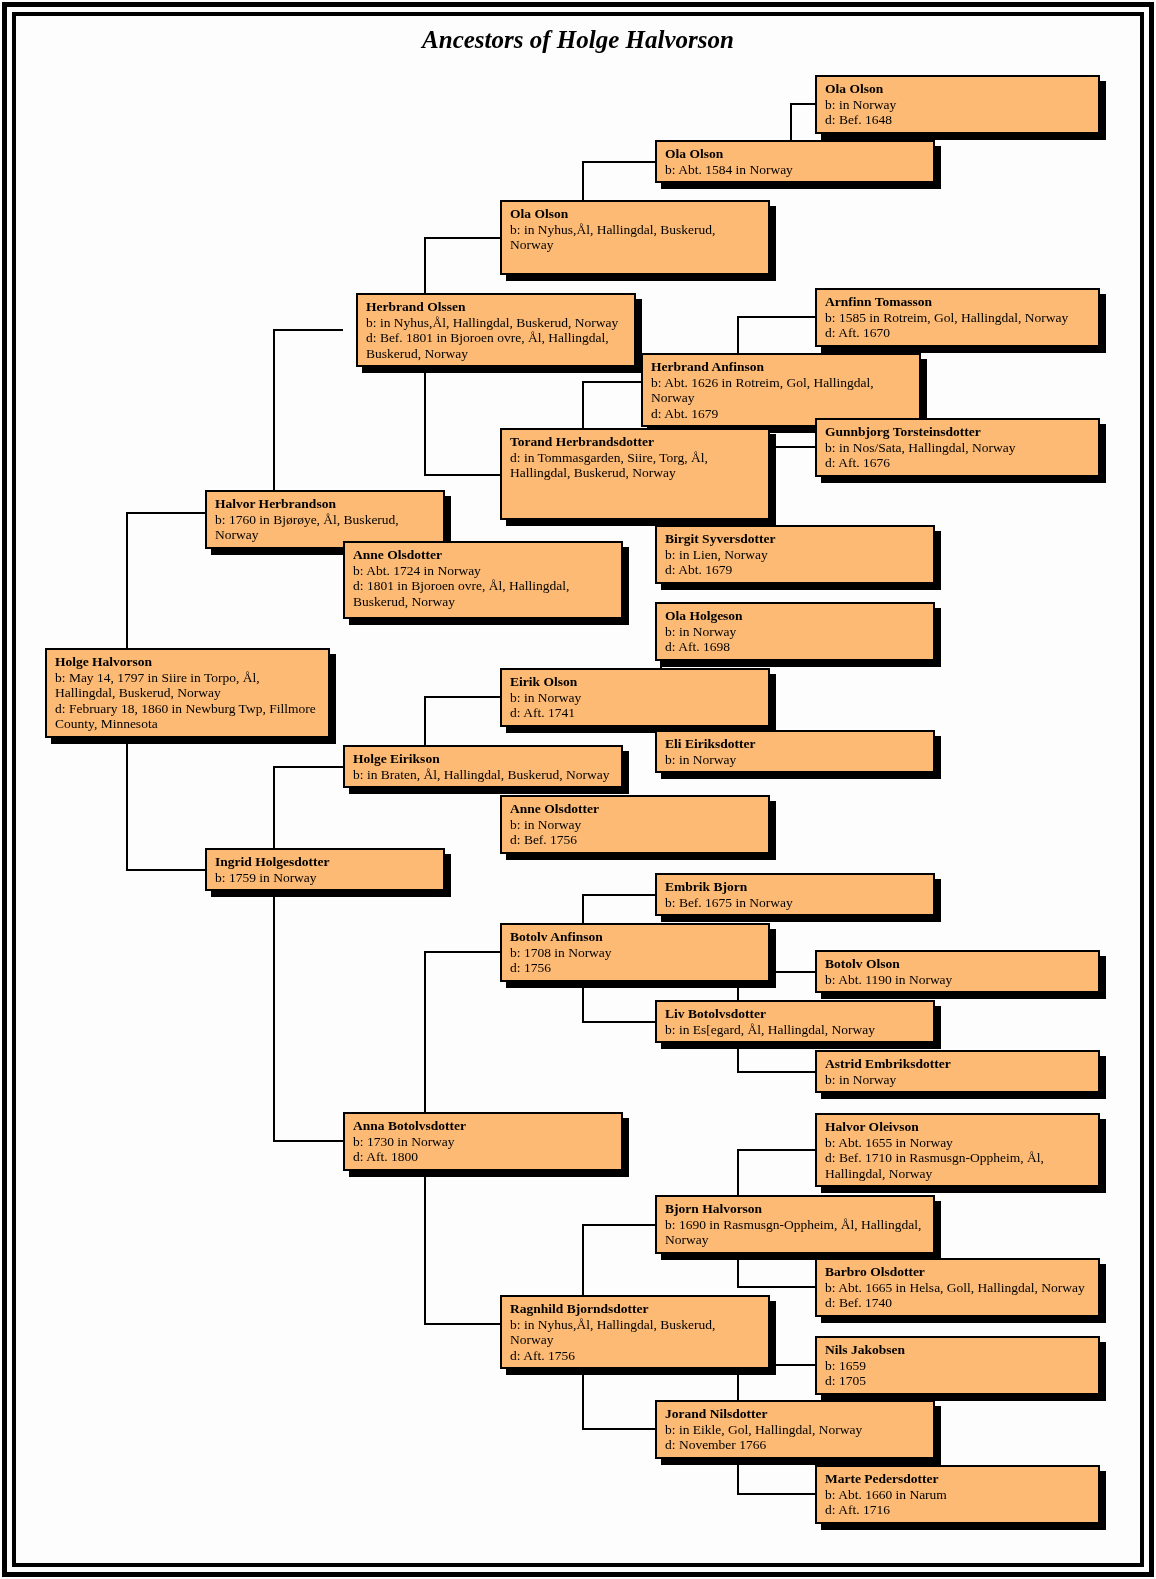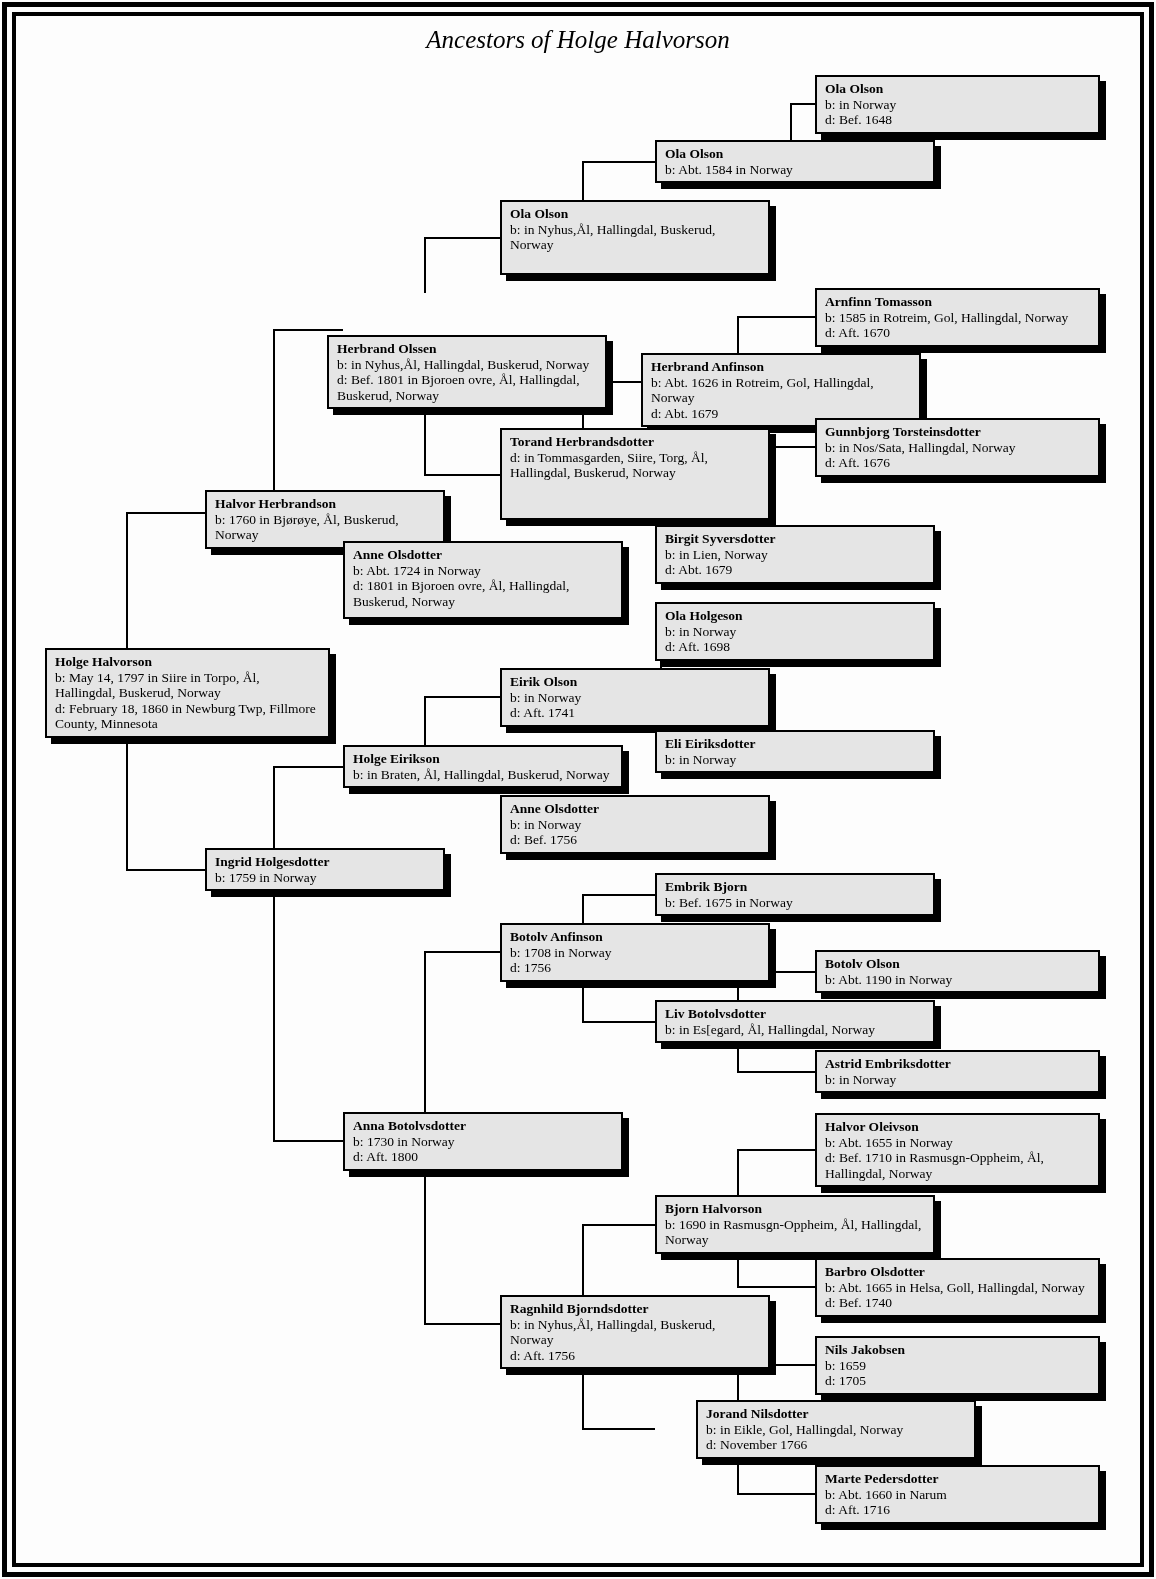--- a/index.html
+++ b/index.html
@@ -1,22 +1,22 @@
 <!DOCTYPE html>
 <html><head>
 <meta charset="utf-8">
 <style>
   html,body{margin:0;padding:0;background:#e8e8e8;}
   #page{position:relative;width:1156px;height:1579px;background:#fdfdfd;overflow:hidden;
         font-family:"Liberation Serif","DejaVu Serif",serif;}
   .frame-outer{position:absolute;inset:2px;border:5px solid #000;pointer-events:none;}
   .frame-inner{position:absolute;inset:12px;border:4px solid #000;pointer-events:none;}
   .chart-title{position:absolute;top:26px;left:0;width:100%;text-align:center;
-        font-size:25px;font-weight:normal;font-style:italic;letter-spacing:0px;}
-  .person{position:absolute;background:#e5e5e5;border:2px solid #000;box-sizing:border-box;
+        font-size:25px;font-weight:bold;font-style:italic;letter-spacing:0px;}
+  .person{position:absolute;background:#fdba74;border:2px solid #000;box-sizing:border-box;
         box-shadow:6px 6px 0 0 #000;padding:4px 8px 4px 8px;font-size:13.5px;line-height:15.5px;}
   .person .pname{font-weight:bold;}
   .person .pline{font-weight:normal;}
   .vline{position:absolute;width:2px;background:#000;}
   .hline{position:absolute;height:2px;background:#000;}
 </style>
 </head>
 <body>
 
 <div id="page">
@@ -84,21 +84,21 @@
         <div class="pline">d: Bef. 1648</div>
       </div>
       <div class="person" style="left: 655px; top: 140px; width: 280px; min-height: 43px;">
         <div class="pname">Ola Olson</div>
         <div class="pline">b: Abt. 1584 in Norway</div>
       </div>
       <div class="person" style="left: 500px; top: 200px; width: 270px; min-height: 75px;">
         <div class="pname">Ola Olson</div>
         <div class="pline">b: in Nyhus,Ål, Hallingdal, Buskerud, Norway</div>
       </div>
-      <div class="person" style="left: 327px; top: 293px; width: 280px; min-height: 73px; margin-top: 42px;">
+      <div class="person" style="left: 356px; top: 293px; width: 280px; min-height: 73px;">
         <div class="pname">Herbrand Olssen</div>
         <div class="pline">b: in Nyhus,Ål, Hallingdal, Buskerud, Norway</div>
         <div class="pline">d: Bef. 1801 in Bjoroen ovre, Ål, Hallingdal, Buskerud, Norway</div>
       </div>
       <div class="person" style="left: 815px; top: 288px; width: 285px; min-height: 57px;">
         <div class="pname">Arnfinn Tomasson</div>
         <div class="pline">b: 1585 in Rotreim, Gol, Hallingdal, Norway</div>
         <div class="pline">d: Aft. 1670</div>
       </div>
       <div class="person" style="left: 641px; top: 353px; width: 280px; min-height: 56px;">
@@ -204,21 +204,21 @@
       <div class="person" style="left: 500px; top: 1295px; width: 270px; min-height: 57px;">
         <div class="pname">Ragnhild Bjorndsdotter</div>
         <div class="pline">b: in Nyhus,Ål, Hallingdal, Buskerud, Norway</div>
         <div class="pline">d: Aft. 1756</div>
       </div>
       <div class="person" style="left: 815px; top: 1336px; width: 285px; min-height: 57px;">
         <div class="pname">Nils Jakobsen</div>
         <div class="pline">b: 1659</div>
         <div class="pline">d: 1705</div>
       </div>
-      <div class="person" style="left: 655px; top: 1400px; width: 280px; min-height: 56px; margin-left: 41px;">
+      <div class="person" style="left: 655px; top: 1400px; width: 280px; min-height: 56px;">
         <div class="pname">Jorand Nilsdotter</div>
         <div class="pline">b: in Eikle, Gol, Hallingdal, Norway</div>
         <div class="pline">d: November 1766</div>
       </div>
       <div class="person" style="left: 815px; top: 1465px; width: 285px; min-height: 57px;">
         <div class="pname">Marte Pedersdotter</div>
         <div class="pline">b: Abt. 1660 in Narum</div>
         <div class="pline">d: Aft. 1716</div>
       </div>
     </div>

